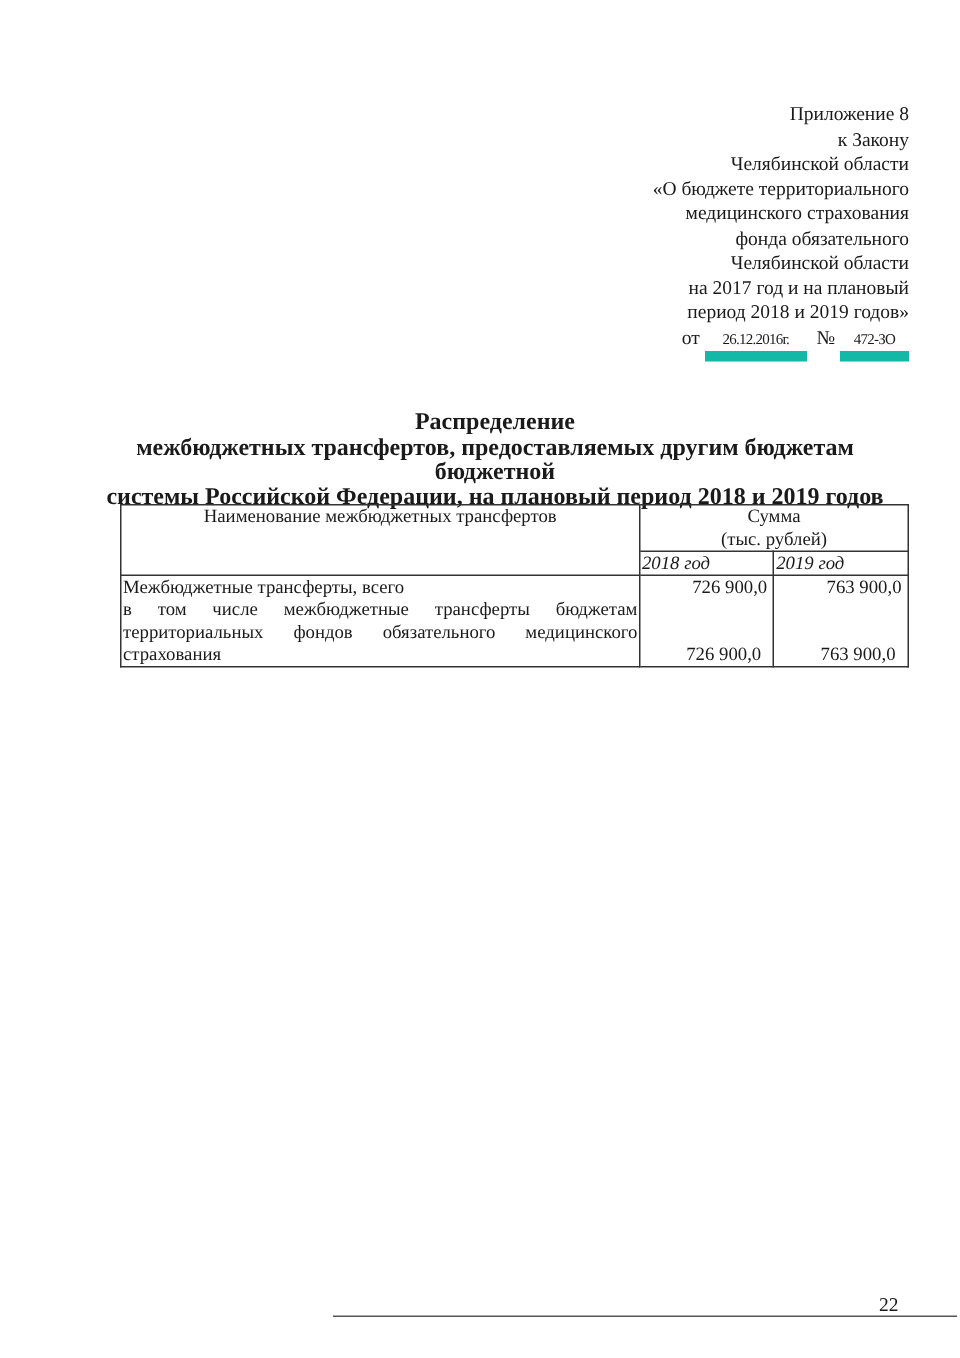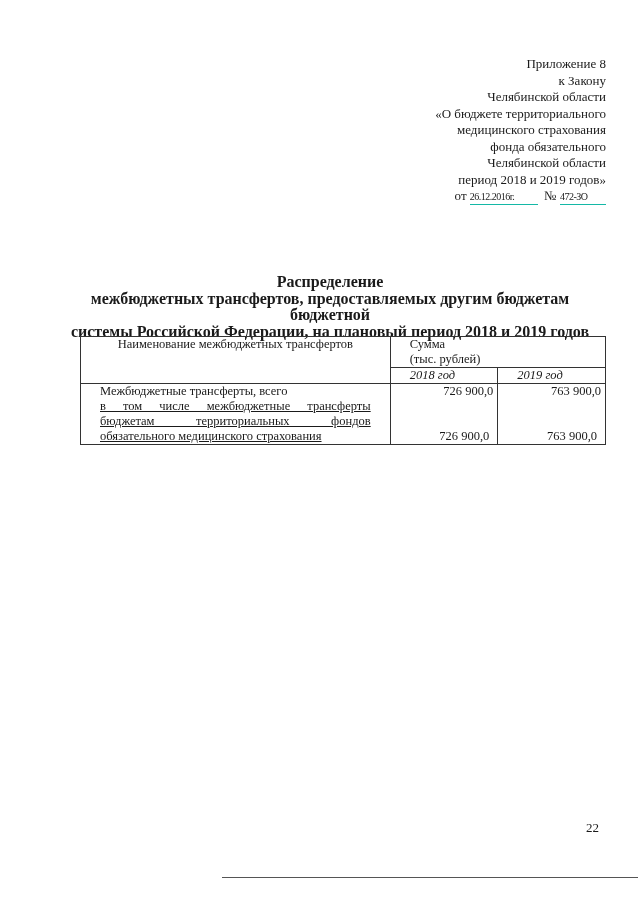--- a/index.html
+++ b/index.html
@@ -1,52 +1,53 @@
 <!DOCTYPE html>
 <html><head>
 <meta charset="utf-8">
 <style>
   html, body { margin:0; padding:0; background:#ffffff; }
   body { width:640px; height:905px; position:relative; overflow:hidden;
          font-family:"Liberation Serif","DejaVu Serif",serif; color:#1a1a1a; }
-  .appendix { position:absolute; right:34px; top:56px; text-align:right;
+  .appendix { position:absolute; right:34px; top:68px; text-align:right;
               font-size:13px; line-height:16.5px; }
   .appendix div { white-space:nowrap; }
   .date-line { white-space:nowrap; }
-  .ul { display:inline-block; border-bottom:1px solid #14b8a6; text-align:left;
+  .ul { display:inline-block; border-bottom:7px solid #14b8a6; text-align:center;
         font-size:10px; letter-spacing:-0.5px; line-height:14px; }
   .ul.date { width:68px; }
   .ul.num { width:46px; }
   .title { position:absolute; left:60px; width:540px; top:274px; text-align:center;
            font-weight:bold; font-size:16px; line-height:16.5px; }
   table { position:absolute; left:80px; top:336px; width:526px;
           border-collapse:collapse; font-size:12.5px; line-height:15px; }
-  td, th { border:1px solid #333; padding:0 19px; font-weight:normal; vertical-align:top; }
+  td, th { border:1px solid #333; padding:0 1px; font-weight:normal; vertical-align:top; }
   th.name { width:341px; text-align:center; }
-  th.sum { text-align:left; border-bottom:1px solid #333; }
+  th.sum { text-align:center; border-bottom:1px solid #333; }
   th.year { text-align:left; width:86px;font-style:italic; }
   td.val { text-align:right; padding-right:4px;margin-top:48px; }
   td.just { text-align:justify; text-align-last:left;margin-top:24px; }
   .cell-bottom { height:60px; position:relative; }
   .cell-bottom span { position:absolute; right:4px; bottom:0; }
   .cell-top { display:block; }
-  .pagenum { position:absolute; left:586px; top:820px; font-size:13px;font-family:Liberation Serif, serif; }
+  .pagenum { position:absolute; left:586px; top:862px; font-size:13px;font-family:Liberation Serif, serif; }
   .footer-line { position:absolute; left:222px; top:877px; width:416px; height:1px; background:#555; }
 </style>
 </head>
 <body>
 
 <div class="appendix">
   <div>Приложение 8</div>
   <div>к Закону</div>
   <div>Челябинской области</div>
   <div>«О бюджете территориального</div>
   <div>медицинского страхования</div>
   <div>фонда обязательного</div>
   <div>Челябинской области</div>
+  <div>на 2017 год и на плановый</div>
   <div>период 2018 и 2019 годов»</div>
   <div class="date-line">
     <span>от</span>
     <span class="ul date">26.12.2016г.</span>
     &nbsp;<span>№</span>
     <span class="ul num">472-ЗО</span>
   </div>
 </div>
 
 <div class="title">
@@ -64,21 +65,21 @@
       <div>(тыс. рублей)</div>
     </th>
   </tr>
   <tr>
     <th class="year">2018 год</th>
     <th class="year">2019 год</th>
   </tr>
   <tr>
     <td class="just">
       <div>Межбюджетные трансферты, всего</div>
-      <div style="text-align:justify;text-decoration:underline;">в том числе межбюджетные трансферты бюджетам территориальных фондов обязательного медицинского страхования</div>
+      <div style="text-align:justify;">в том числе межбюджетные трансферты бюджетам территориальных фондов обязательного медицинского страхования</div>
     </td>
     <td class="val">
       <div class="cell-bottom">
         <div class="cell-top">726 900,0</div>
         <span>726 900,0</span>
       </div>
     </td>
     <td class="val">
       <div class="cell-bottom">
         <div class="cell-top">763 900,0</div>

